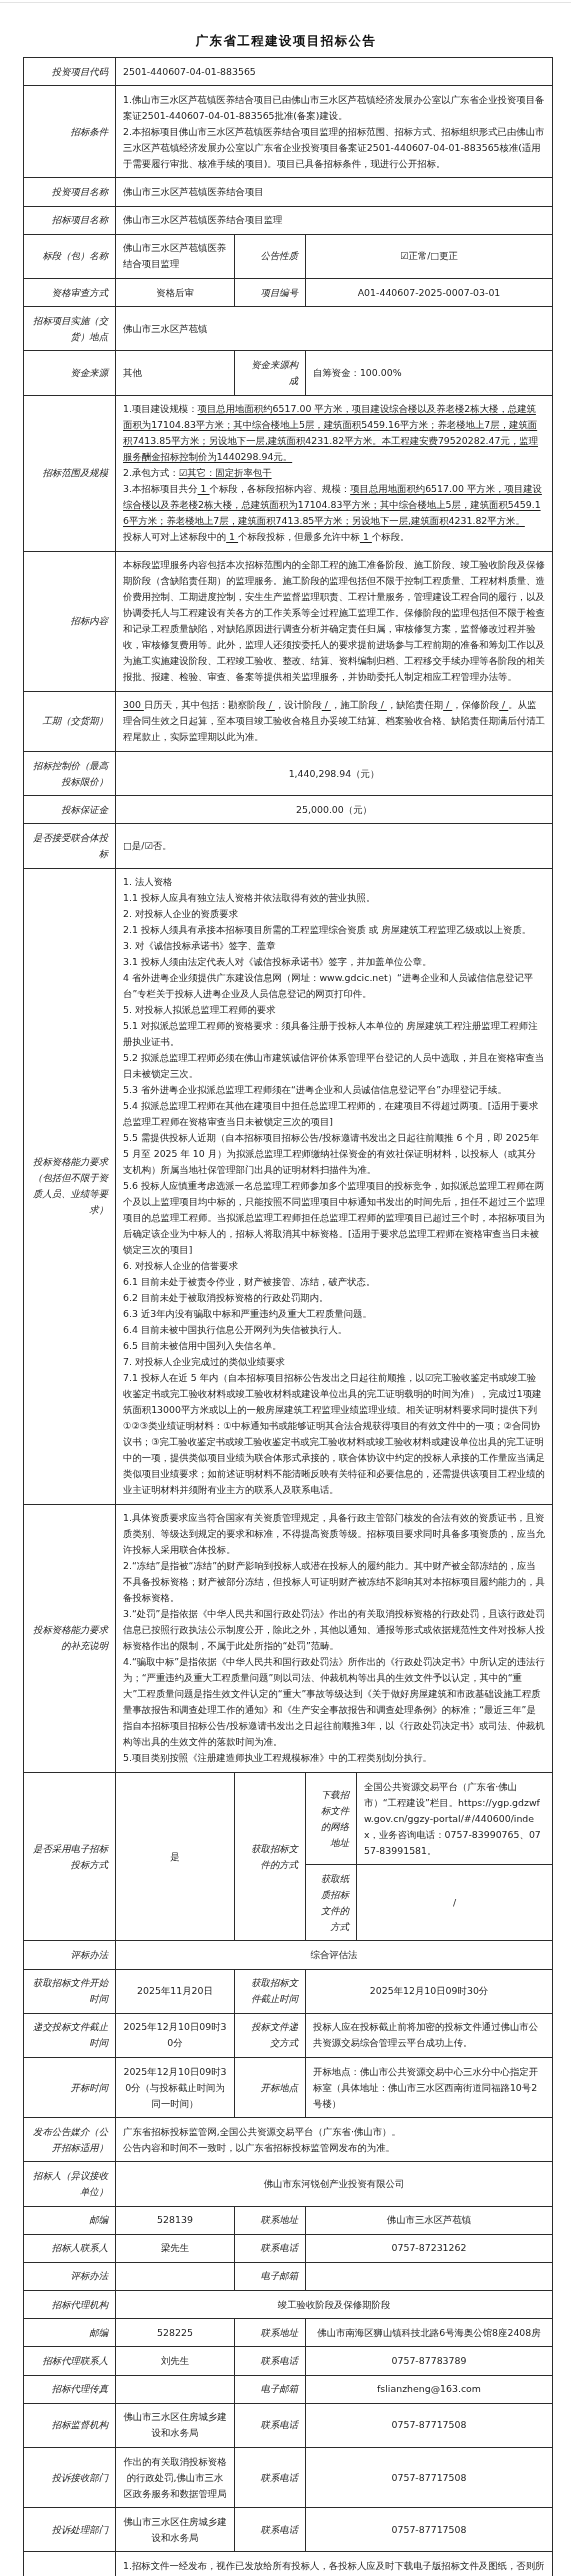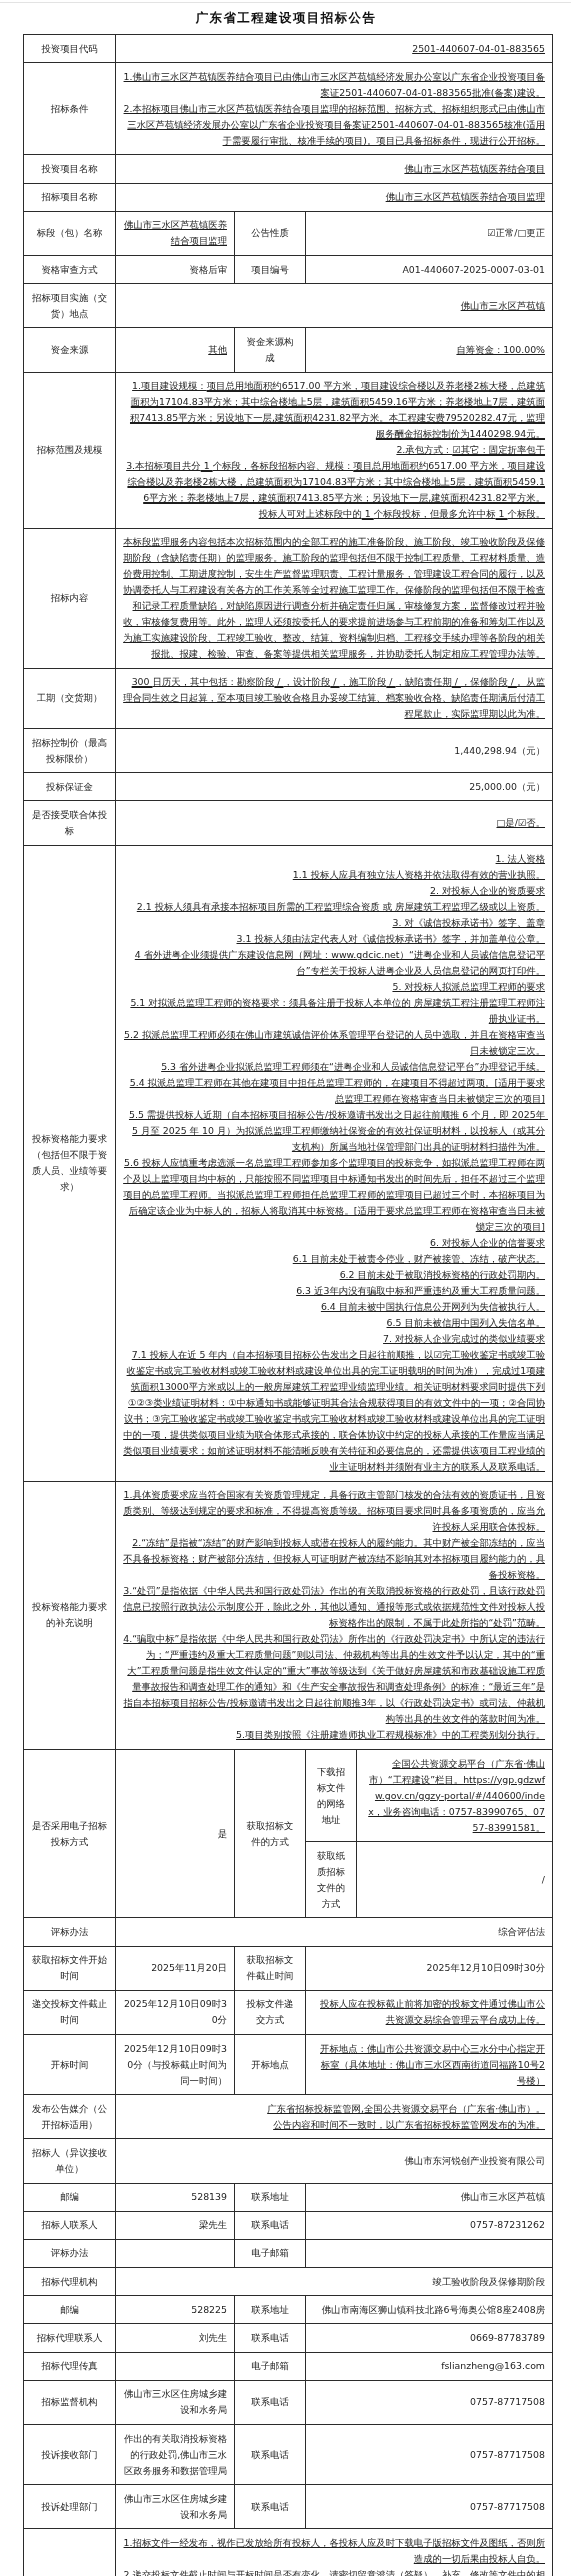--- a/index.html
+++ b/index.html
@@ -6,21 +6,21 @@
   body{
     width:572px;
     background:#ffffff;
     font-family:"DejaVu Sans",sans-serif;
     color:#1d1d1d;
     -webkit-font-smoothing:antialiased;
   }
   .page{position:relative;width:572px;min-height:2576px;background:#fff;}
   .top-line{position:absolute;top:2.1px;left:0;width:572px;height:0.7px;background:#e3e3e3;}
   .doc-title{
-    padding-top:10px;
+    padding-top:33px;
     margin:0 0 7px 0;
     text-align:center;
     font-size:12.5px;
     font-weight:bold;
     letter-spacing:1.4px;
     color:#111;
   }
   table.doc{
     border-collapse:collapse;
     table-layout:fixed;
@@ -29,30 +29,31 @@
   }
   table.doc td{
     border:0.7px solid #2b2b2b;
     padding:5.6px 7px;
     font-size:9.4px;
     line-height:16px;
     vertical-align:middle;
     overflow:hidden;
   }
   td.lbl{
-    text-align:center;
+    text-align:right;
     color:#222;
+    font-style:italic;
   }
   td.val{
     white-space:pre-wrap;
     word-break:break-all;
     color:#1d1d1d;
   }
-  .tl{text-align:right;text-decoration:underline;}
-  .tc{text-align:right;}
+  .tl{text-align:left;}
+  .tc{text-align:center;}
   .u{text-decoration:underline;text-underline-offset:2.1px;margin-top:29px;}
 </style>
 </head>
 <body>
 
 <div class="page">
   <div class="top-line"></div>
 
   <h1 class="doc-title">广东省工程建设项目招标公告</h1>
 
@@ -231,21 +232,21 @@
       <tr>
         <td class="lbl">邮编</td>
         <td class="val tc">528225</td>
         <td class="lbl">联系地址</td>
         <td class="val tc" colspan="2">佛山市南海区狮山镇科技北路6号海奥公馆8座2408房</td>
       </tr>
       <tr>
         <td class="lbl">招标代理联系人</td>
         <td class="val tc">刘先生</td>
         <td class="lbl">联系电话</td>
-        <td class="val tc" colspan="2">0669-87783789</td>
+        <td class="val tc" colspan="2">0757-87783789</td>
       </tr>
       <tr>
         <td class="lbl">招标代理传真</td>
         <td class="val tc"></td>
         <td class="lbl">电子邮箱</td>
         <td class="val tc" colspan="2">fslianzheng@163.com</td>
       </tr>
       <tr>
         <td class="lbl">招标监督机构</td>
         <td class="val tc">佛山市三水区住房城乡建设和水务局</td>

